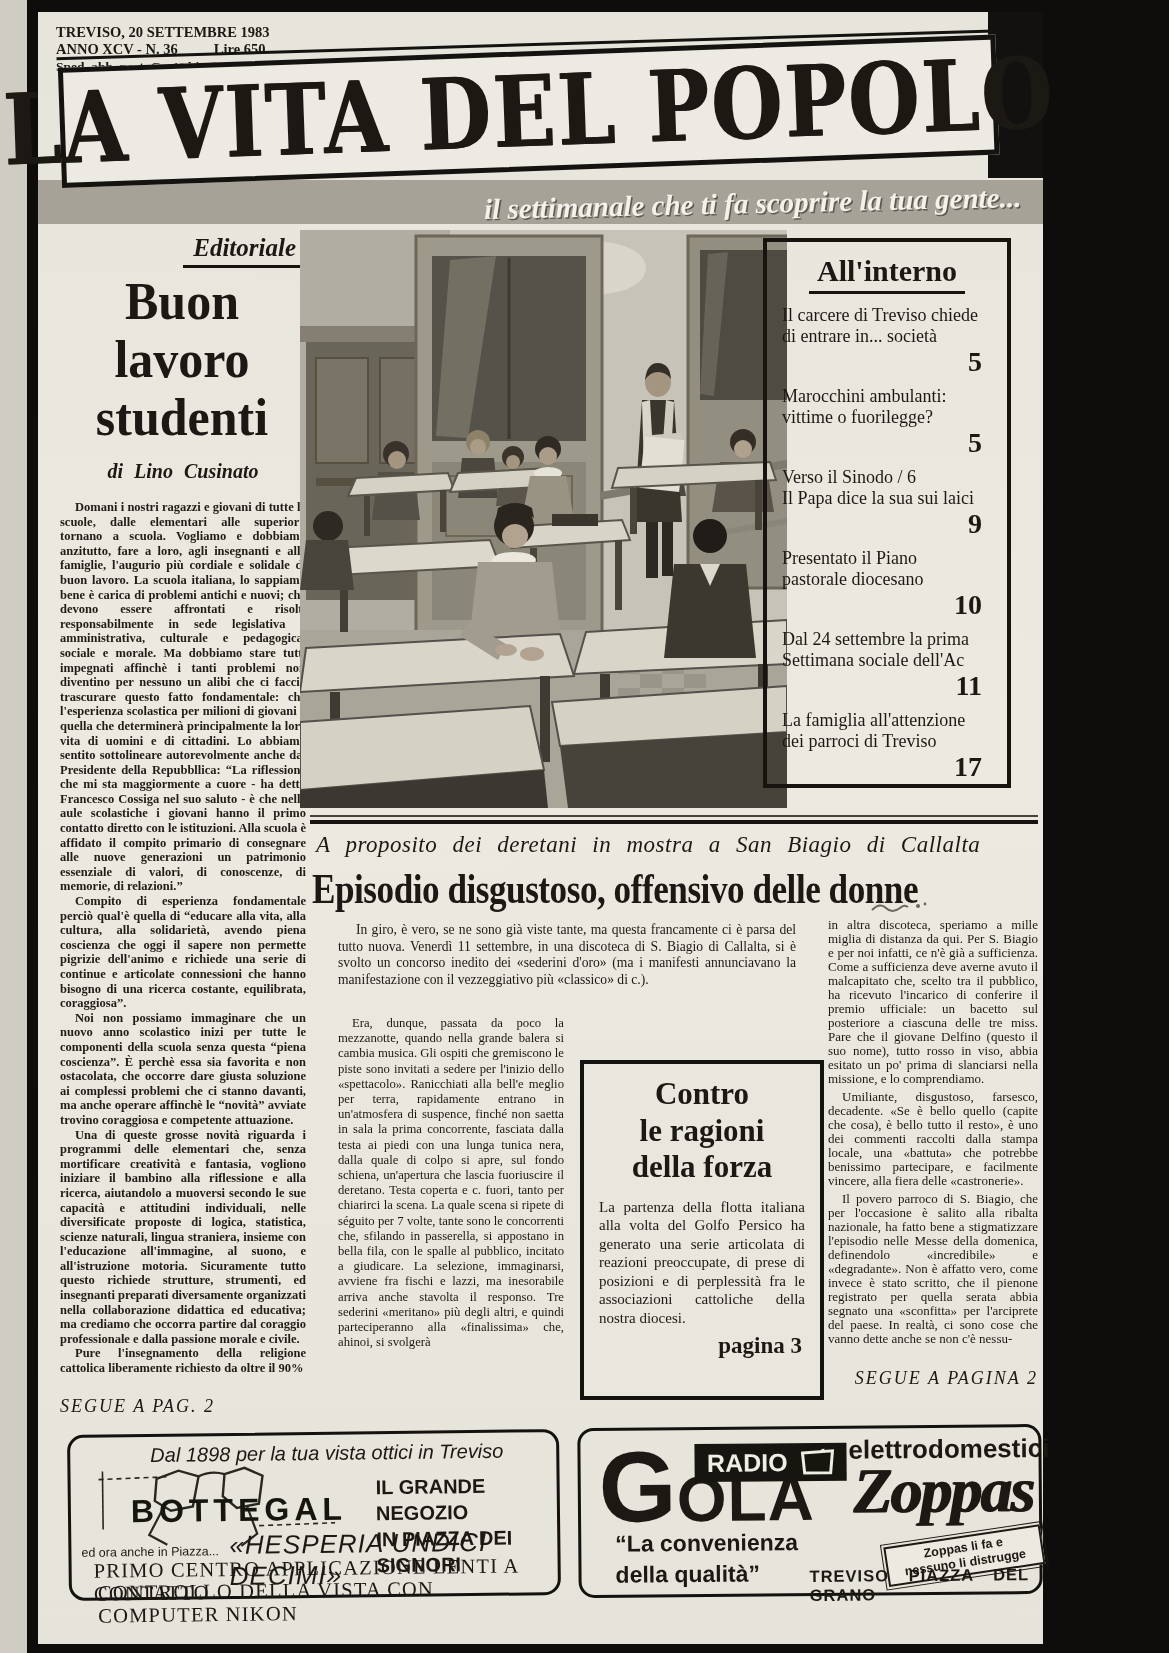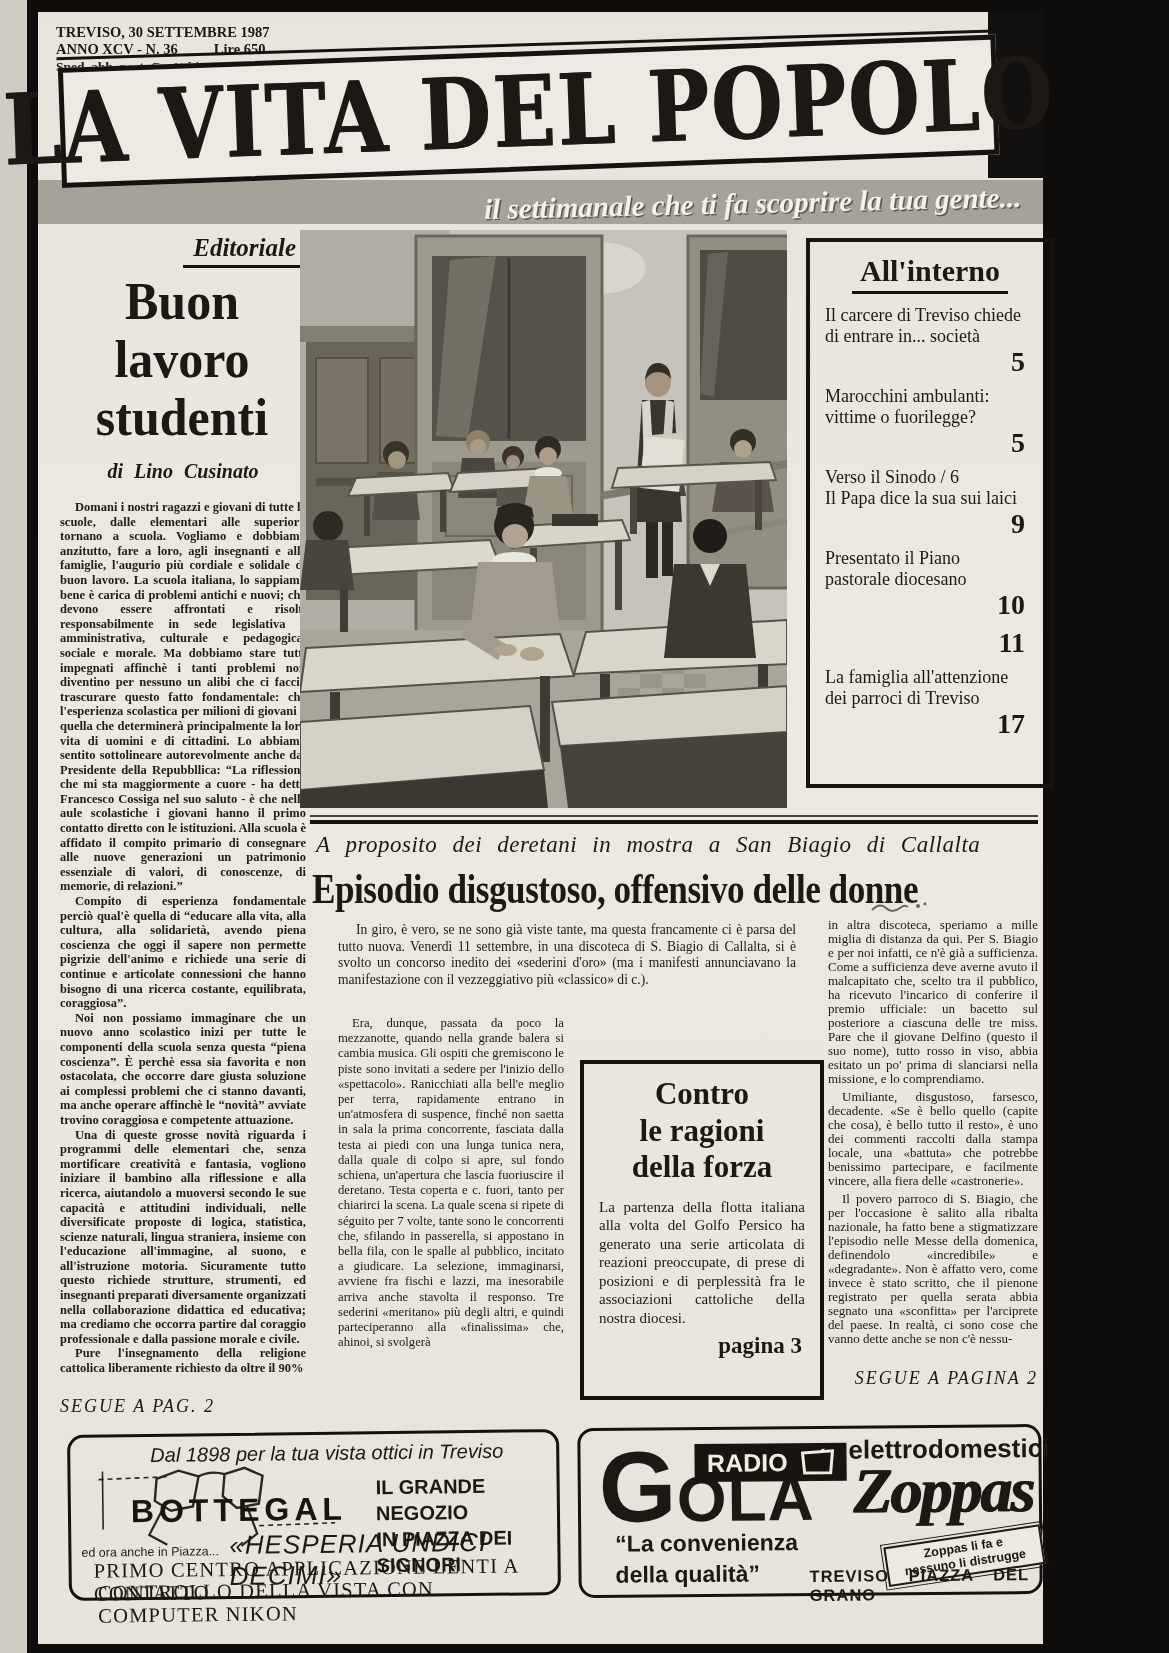--- a/index.html
+++ b/index.html
@@ -38,21 +38,21 @@
   .ed-body p{margin:0;text-indent:15px;}
   .segue{position:absolute;font-style:italic;font-size:18px;letter-spacing:2px;}
   .segue-ed{left:22px;top:1384px;}
   .segue-art{left:640px;top:1356px;width:360px;text-align:right;}
 
   
   .photo{position:absolute;left:262px;top:218px;width:487px;height:578px;margin:0;}
   .photo svg{display:block;}
 
   
-  .interno{position:absolute;left:768px;top:226px;width:240px;height:542px;border:4.5px solid #17140f;}
+  .interno{position:absolute;left:725px;top:226px;width:240px;height:542px;border:4.5px solid #17140f;}
   .interno-title{margin:12px auto 0;text-align:center;}
   .interno-title span{display:inline-block;font-weight:bold;font-size:30px;border-bottom:3.5px solid #17140f;
         padding:0 8px 3px;}
   .interno-item{margin:11px 15px 0;}
   .it-text{margin:0;font-size:18px;line-height:20.5px;white-space:pre-line;}
   .it-page{margin:2px 10px 0 0;text-align:right;font-weight:bold;font-size:28px;line-height:27px;}
 
   
   .main-rule{position:absolute;left:272px;top:803px;width:728px;height:3px;
         border-top:2px solid #46423a;border-bottom:4px solid #17140f;}
@@ -118,21 +118,21 @@
 </head>
 <body>
 
 <div class="page">
   <div class="scan-strip"></div>
 
   <div class="paper">
     <div class="corner-dark"></div>
 
     <div class="issue-info">
-      <div>TREVISO, 30 SETTEMBRE 1987</div>
+      <div>TREVISO, 20 SETTEMBRE 1983</div>
       <div class="row2">
         <span>ANNO XCV - N. 36</span><span>Lire 650</span>
       </div>
       <div class="row3">Sped. abb. post. Gr. 1° bis (inf. 70%)</div>
     </div>
 
     <div class="tagline-band">
       <span class="tag">il settimanale che ti fa scoprire la tua gente...</span>
     </div>
 
@@ -290,20 +290,22 @@
         <p class="it-text">Verso il Sinodo / 6
 Il Papa dice la sua sui laici</p>
         <div class="it-page">9</div>
       </div>
       <div class="interno-item">
         <p class="it-text">Presentato il Piano
 pastorale diocesano</p>
         <div class="it-page">10</div>
       </div>
       <div class="interno-item">
+        <p class="it-text">Dal 24 settembre la prima
+Settimana sociale dell'Ac</p>
         <div class="it-page">11</div>
       </div>
       <div class="interno-item">
         <p class="it-text">La famiglia all'attenzione
 dei parroci di Treviso</p>
         <div class="it-page">17</div>
       </div>
     </aside>
 
     <div class="main-rule"></div>

